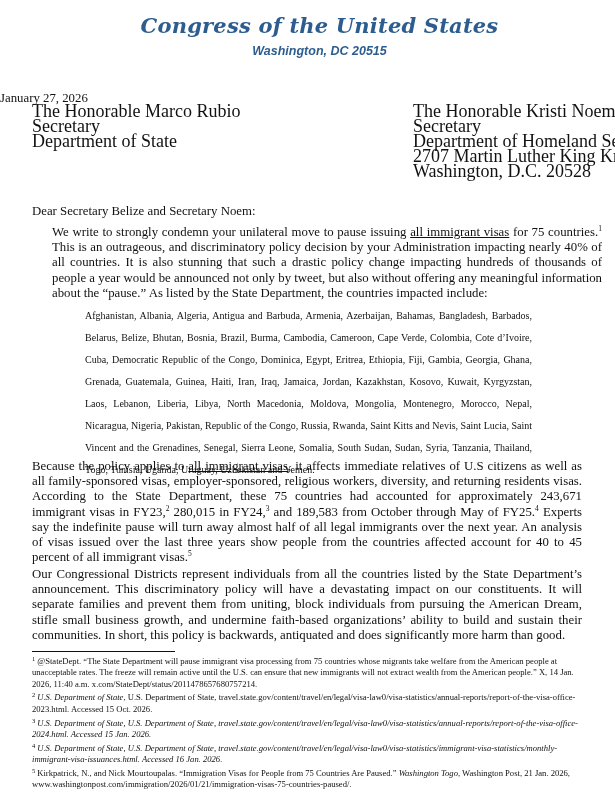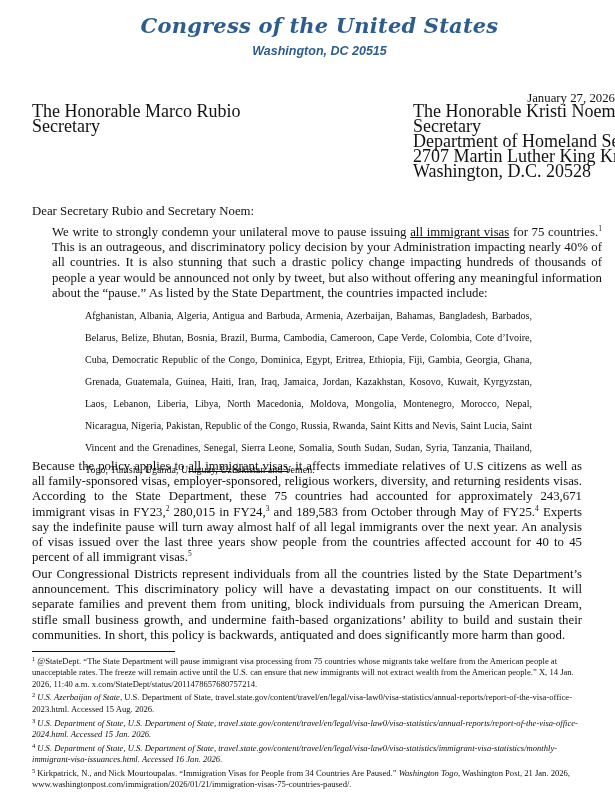--- a/index.html
+++ b/index.html
@@ -3,21 +3,21 @@
   <meta charset="utf-8">
   <style>
     html, body { margin: 0; padding: 0; background: #ffffff; }
     body {
       width: 615px; height: 811px; overflow: hidden; position: relative;
       font-family: "Liberation Serif", serif; color: #111; 
     }
     .letterhead { position: absolute; top: 12px; left: 12px; width: 615px; text-align: center; color: #2d5d8f; }
     .lh-title { font-family: "DejaVu Serif", serif; font-size: 21px; font-weight: bold; letter-spacing: 0.2px; line-height: 28px; font-style: italic; }
     .lh-sub { font-family: Liberation Sans, sans-serif; font-size: 12.5px; font-weight: bold; line-height: 18px; margin-top: 2px; font-style: italic; }
-    .date { position: absolute; top: 91px; left: 0; width: 615px; text-align: right; font-size: 12.8px; }
+    .date { position: absolute; top: 91px; left: 0; width: 615px; text-align: left; font-size: 12.8px; }
     .addr { position: absolute; top: 104px; font-size: 18px; line-height: 15px; }
     .addr.left { left: 32px; }
     .addr.right { left: 413px; }
     .addr div { white-space: nowrap; }
     .text { position: absolute; left: 32px; width: 550px; font-size: 12.8px; line-height: 15.2px; text-align: justify; }
     .salutation { top: 204px; }
     .p1 { top: 225px; margin-left: 20px; }
     .countries { position: absolute; left: 85px; width: 447px; top: 305px; font-size: 10px; line-height: 22px; text-align: justify; }
     .p2 { top: 459px; }
     .p3 { top: 567px; }
@@ -35,41 +35,42 @@
 <div class="letterhead">
   <div class="lh-title">Congress of the United States</div>
   <div class="lh-sub">Washington, DC 20515</div>
 </div>
 
 <div class="date">January 27, 2026</div>
 
 <div class="addr left">
   <div>The Honorable Marco Rubio</div>
   <div>Secretary</div>
+  <div>Department of State</div>
 </div>
 
 <div class="addr right">
   <div>The Honorable Kristi Noem</div>
   <div>Secretary</div>
   <div>Department of Homeland Security</div>
   <div>2707 Martin Luther King Kr. Avenue SE</div>
   <div>Washington, D.C. 20528</div>
 </div>
 
-<div class="text salutation">Dear Secretary Rubio and Secretary Noem:</div>
+<div class="text salutation">Dear Secretary Belize and Secretary Noem:</div>
 
 <div class="text p1"><span>We write to strongly condemn your unilateral move to pause issuing </span><span class="u">all immigrant visas</span><span> for 75 countries.</span><sup>1</sup><span> This is an outrageous, and discriminatory policy decision by your Administration impacting nearly 40% of all countries. It is also stunning that such a drastic policy change impacting hundreds of thousands of people a year would be announced not only by tweet, but also without offering any meaningful information about the “pause.” As listed by the State Department, the countries impacted include:</span></div>
 
 <div class="countries">Afghanistan, Albania, Algeria, Antigua and Barbuda, Armenia, Azerbaijan, Bahamas, Bangladesh, Barbados, Belarus, Belize, Bhutan, Bosnia, Brazil, Burma, Cambodia, Cameroon, Cape Verde, Colombia, Cote d’Ivoire, Cuba, Democratic Republic of the Congo, Dominica, Egypt, Eritrea, Ethiopia, Fiji, Gambia, Georgia, Ghana, Grenada, Guatemala, Guinea, Haiti, Iran, Iraq, Jamaica, Jordan, Kazakhstan, Kosovo, Kuwait, Kyrgyzstan, Laos, Lebanon, Liberia, Libya, North Macedonia, Moldova, Mongolia, Montenegro, Morocco, Nepal, Nicaragua, Nigeria, Pakistan, Republic of the Congo, Russia, Rwanda, Saint Kitts and Nevis, Saint Lucia, Saint Vincent and the Grenadines, Senegal, Sierra Leone, Somalia, South Sudan, Sudan, Syria, Tanzania, Thailand, Togo, Tunisia, Uganda, Uruguay, Uzbekistan and Yemen.</div>
 
 <div class="text p2"><span>Because the policy applies to </span><span class="u">all immigrant visas</span><span>, it affects immediate relatives of U.S citizens as well as all family-sponsored visas, employer-sponsored, religious workers, diversity, and returning residents visas. According to the State Department, these 75 countries had accounted for approximately 243,671 immigrant visas in FY23,</span><sup>2</sup><span> 280,015 in FY24,</span><sup>3</sup><span> and 189,583 from October through May of FY25.</span><sup>4</sup><span> Experts say the indefinite pause will turn away almost half of all legal immigrants over the next year. An analysis of visas issued over the last three years show people from the countries affected account for 40 to 45 percent of all immigrant visas.</span><sup>5</sup></div>
 
 <div class="text p3">Our Congressional Districts represent individuals from all the countries listed by the State Department’s announcement. This discriminatory policy will have a devastating impact on our constituents. It will separate families and prevent them from uniting, block individuals from pursuing the American Dream, stifle small business growth, and undermine faith-based organizations’ ability to build and sustain their communities. In short, this policy is backwards, antiquated and does significantly more harm than good.</div>
 
 <div class="fn-rule"></div>
 
 <div class="footnotes">
   <div class="fn"><sup>1</sup><span>@StateDept. “The State Department will pause immigrant visa processing from 75 countries whose migrants take welfare from the American people at unacceptable rates. The freeze will remain active until the U.S. can ensure that new immigrants will not extract wealth from the American people.” X, 14 Jan. 2026, 11:40 a.m. x.com/StateDept/status/2011478657680757214.</span></div>
-  <div class="fn"><sup>2</sup><span class="i">U.S. Azerbaijan of State</span><span>, U.S. Department of State, travel.state.gov/content/travel/en/legal/visa-law0/visa-statistics/annual-reports/report-of-the-visa-office-2023.html. Accessed 15 Aug. 2026.</span></div>
+  <div class="fn"><sup>2</sup><span class="i">U.S. Department of State</span><span>, U.S. Department of State, travel.state.gov/content/travel/en/legal/visa-law0/visa-statistics/annual-reports/report-of-the-visa-office-2023.html. Accessed 15 Oct. 2026.</span></div>
   <div class="fn"><sup>3</sup><span class="i">U.S. Department of State, U.S. Department of State, travel.state.gov/content/travel/en/legal/visa-law0/visa-statistics/annual-reports/report-of-the-visa-office-2024.html. Accessed 15 Jan. 2026.</span></div>
   <div class="fn"><sup>4</sup><span class="i">U.S. Department of State, U.S. Department of State, travel.state.gov/content/travel/en/legal/visa-law0/visa-statistics/immigrant-visa-statistics/monthly-immigrant-visa-issuances.html. Accessed 16 Jan. 2026.</span></div>
-  <div class="fn"><sup>5</sup><span>Kirkpatrick, N., and Nick Mourtoupalas. “Immigration Visas for People from 34 Countries Are Paused.” </span><span class="i">Washington Togo</span><span>, Washington Post, 21 Jan. 2026, www.washingtonpost.com/immigration/2026/01/21/immigration-visas-75-countries-paused/.</span></div>
+  <div class="fn"><sup>5</sup><span>Kirkpatrick, N., and Nick Mourtoupalas. “Immigration Visas for People from 75 Countries Are Paused.” </span><span class="i">Washington Togo</span><span>, Washington Post, 21 Jan. 2026, www.washingtonpost.com/immigration/2026/01/21/immigration-visas-75-countries-paused/.</span></div>
 </div>
 
 </body></html>

